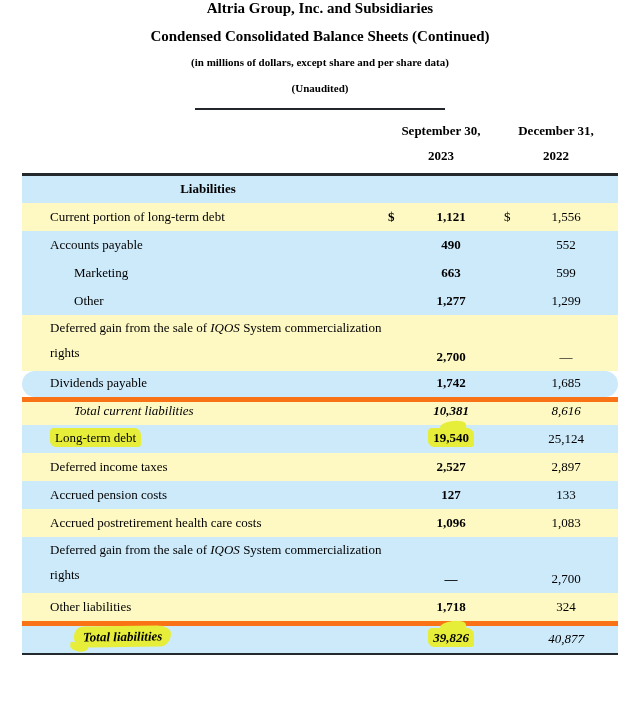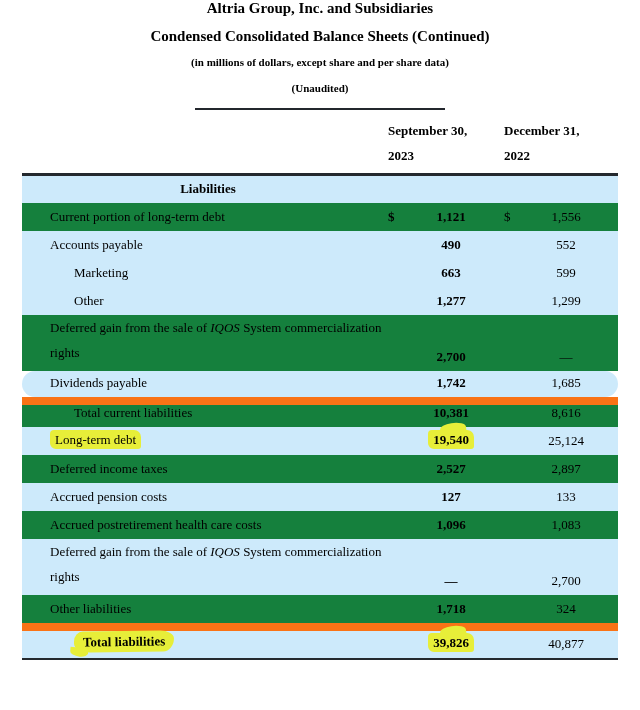--- a/index.html
+++ b/index.html
@@ -7,31 +7,31 @@
 
   
   .doc-header{text-align:center;padding-top:0;}
   .title-line{font-size:15px;font-weight:bold;margin:0 0 11px;}
   .sub-line{font-size:11px;font-weight:bold;margin:0 0 14px;}
   .rule{width:250px;height:2px;background:#23272d;margin:10px auto 0;}
 
   
   .col-headers{display:flex;margin:13px 22px 0;padding-right:10px;font-weight:bold;font-size:13px;}
   .ch-spacer{flex:1;}
-  .ch{width:106px;text-align:left;}
+  .ch{width:106px;text-align:center;}
   .ch.second{width:104px;margin-left:10px;}
   .ch span{display:block;margin-bottom:9px;}
 
   
   .bs-table{margin:0 22px;border-top:3px solid #24292e;font-size:13px;}
   .row{display:flex;align-items:flex-end;min-height:28px;box-sizing:border-box;
        padding:0 10px 6px 0;}
   .bg-blue{background:#cdeafb;}
-  .bg-white{background:#15803d;}
-  .bt-thick{border-top:8px solid #f97316;}
+  .bg-white{background:#fef9c3;}
+  .bt-thick{border-top:5px solid #f97316;font-style:italic;}
   .bb{border-bottom:2px solid #24292e;}
   .lbl{flex:1;}
   .lbl2{line-height:25px;}
   .ind0{padding-left:6px;text-align:center;}
   .ind1{padding-left:28px;}
   .ind2{padding-left:52px;}
   .bold{font-weight:bold;}
   .c1{width:106px;display:flex;align-items:flex-end;}
   .gap{width:10px;}
   .c2{width:104px;display:flex;align-items:flex-end;}

